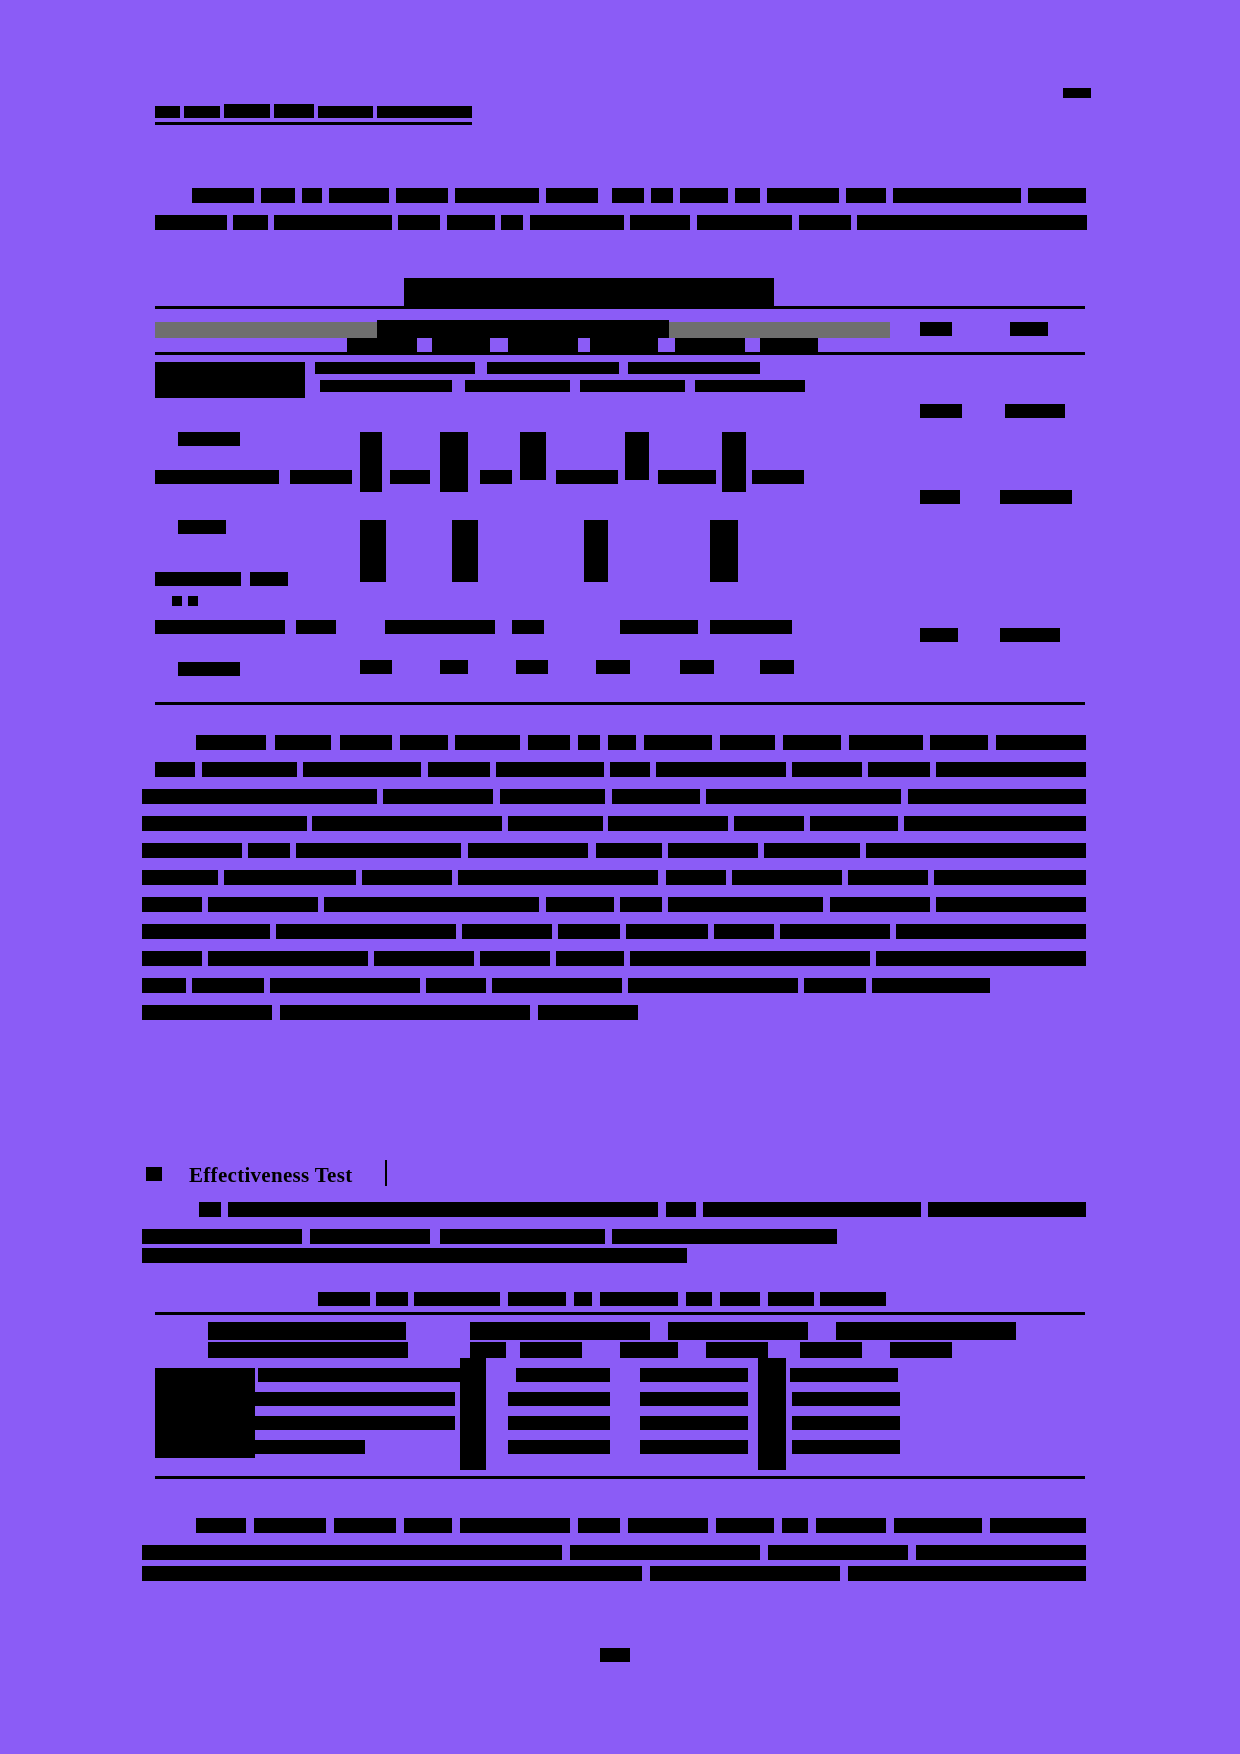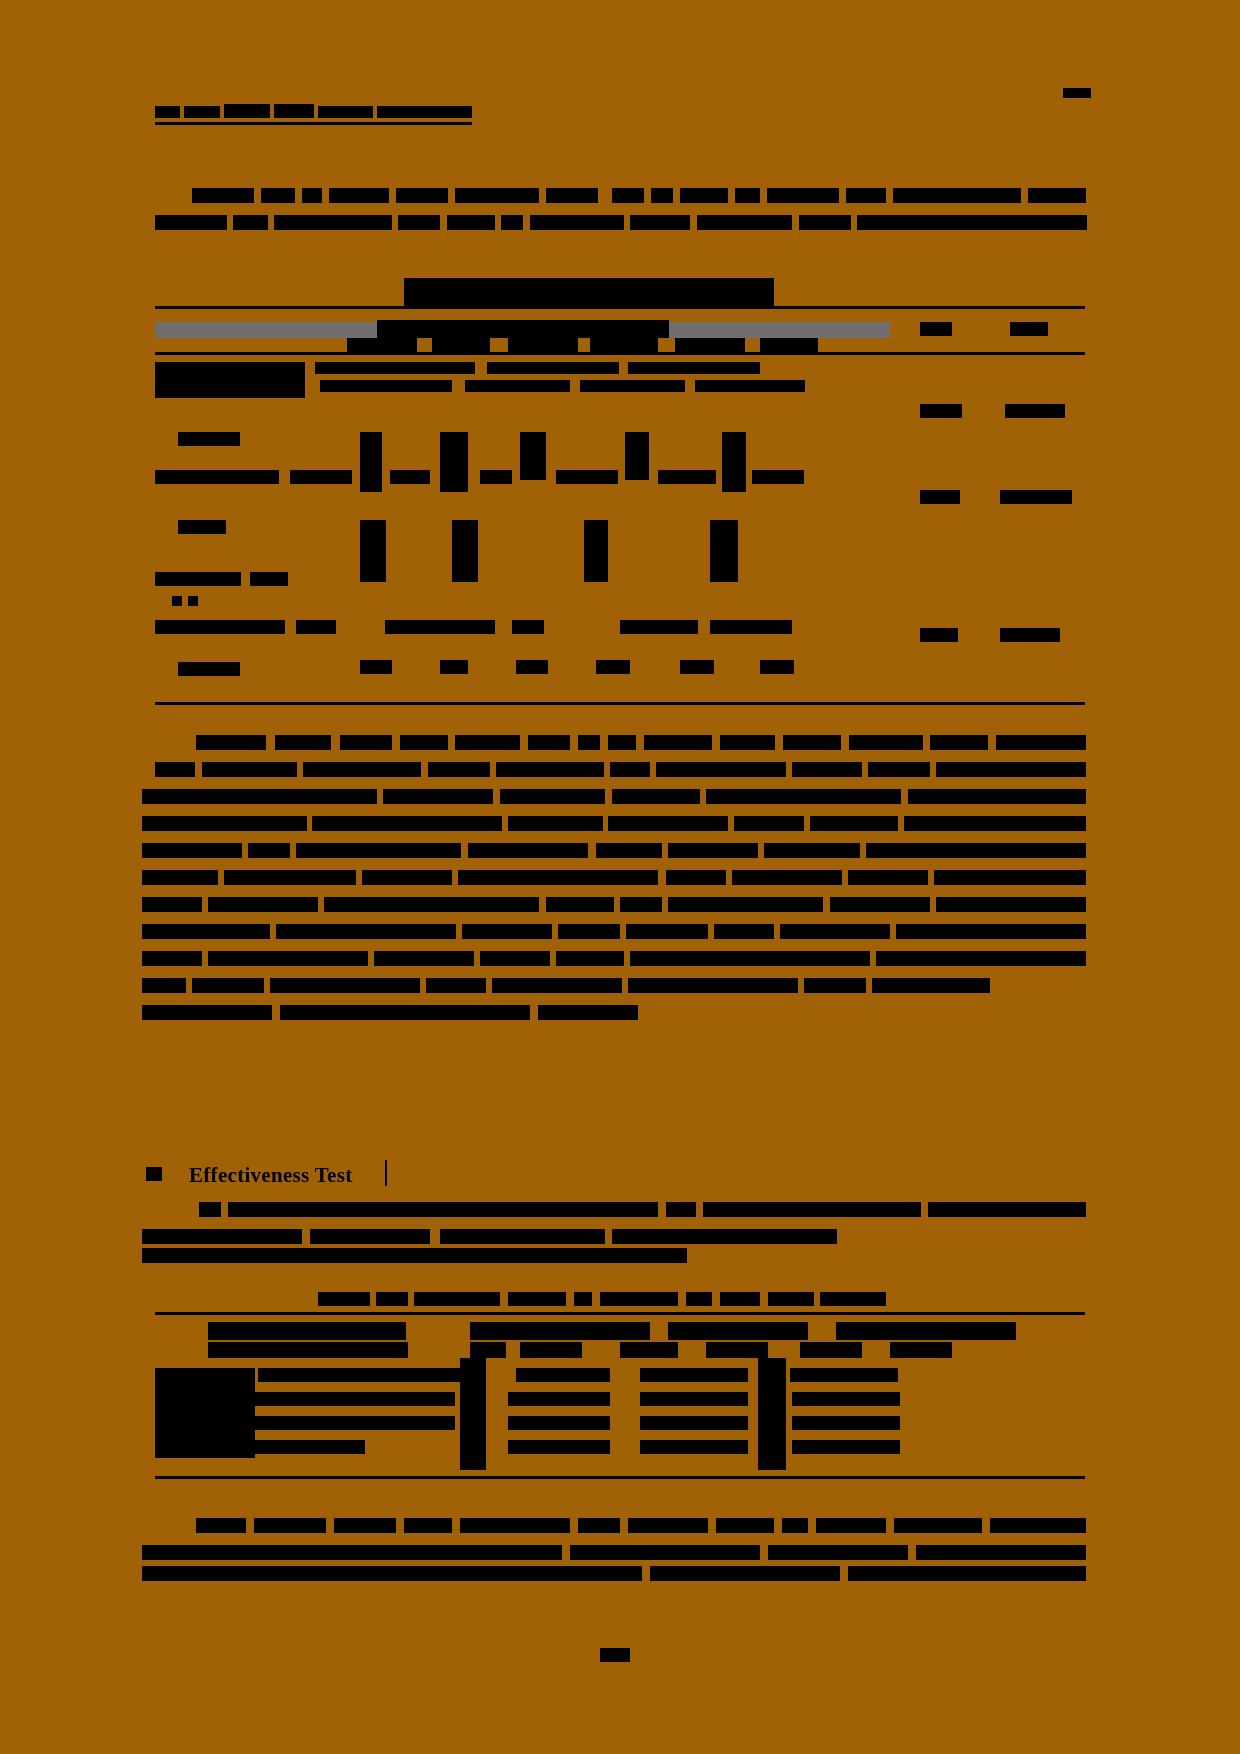--- a/index.html
+++ b/index.html
@@ -11,21 +11,21 @@
     width: 1240px;
     height: 1754px;
     position: relative;
     font-family: "Liberation Serif", serif;
     color: #000000;
     overflow: hidden;
   }
   .page {
     position: absolute;
     inset: 0;
-    background: #a16207;
+    background: #8b5cf6;
   }
   
   .bar {
     position: absolute;
     background: #000000;
   }
   .bar.gray {
     background: #6f6f6f;
   }
   .rule {

